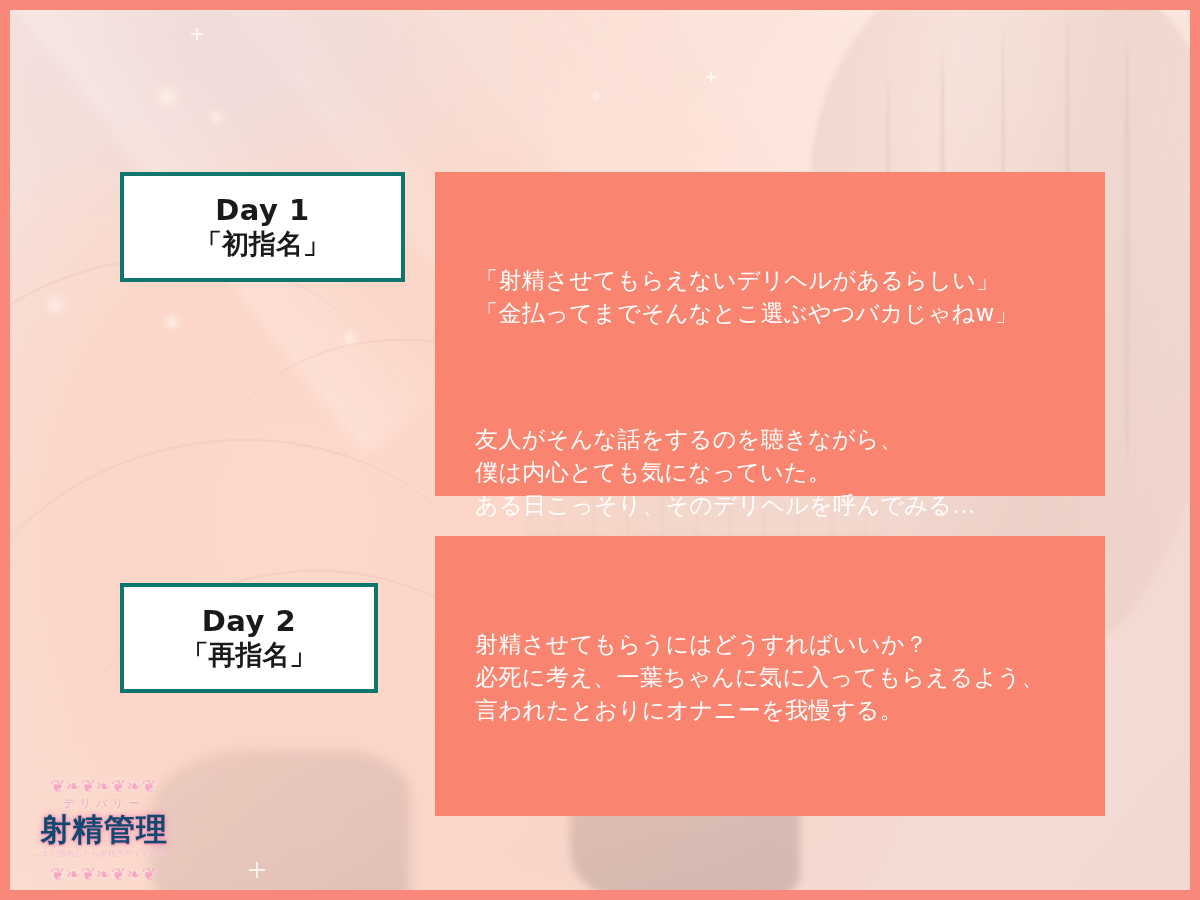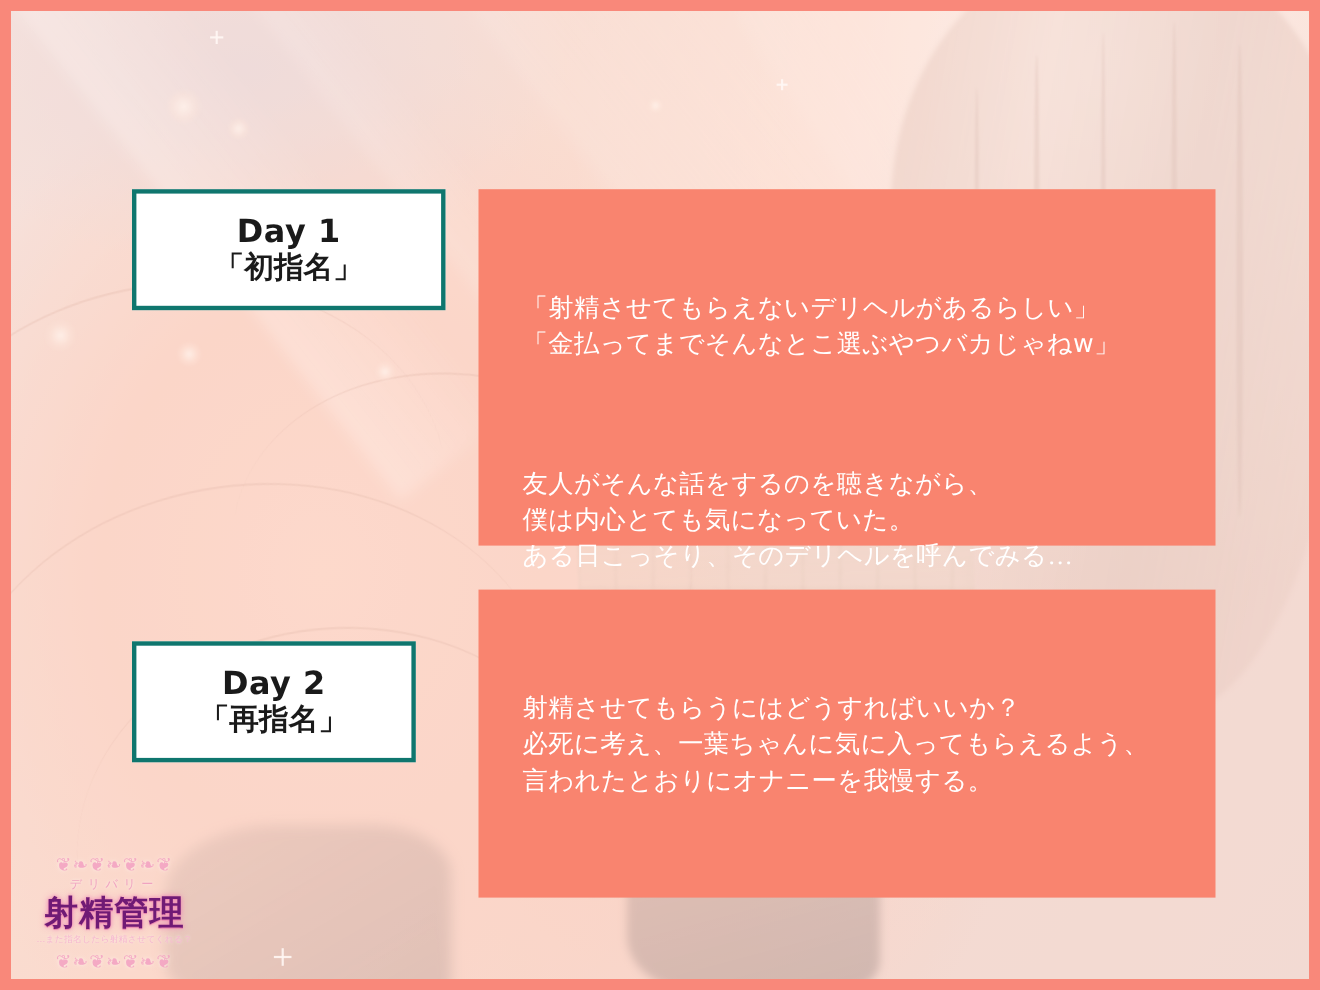--- a/index.html
+++ b/index.html
@@ -260,21 +260,21 @@
     color: #f0a3c0;
     text-shadow: 0 0 3px rgba(255,255,255,0.75);
   }
   .logo-main {
     position: absolute;
     top: 31px; left: 0; right: 0;
     font-family: "DejaVu Serif", "Liberation Serif", serif;
     font-size: 31px;
     font-weight: 700;
     letter-spacing: 1px;
-    color: #701a75;
+    color: #0c4a6e;
     text-shadow:
       0 0 3px #ef89b5,
       0 0 7px rgba(239,137,181,0.9),
       0 1px 0 rgba(226,118,165,0.8);
   }
   .logo-tag {
     position: absolute;
     top: 70px; left: 0; right: 0;
     font-family: "DejaVu Sans", "Liberation Sans", sans-serif;
     font-size: 8px;

